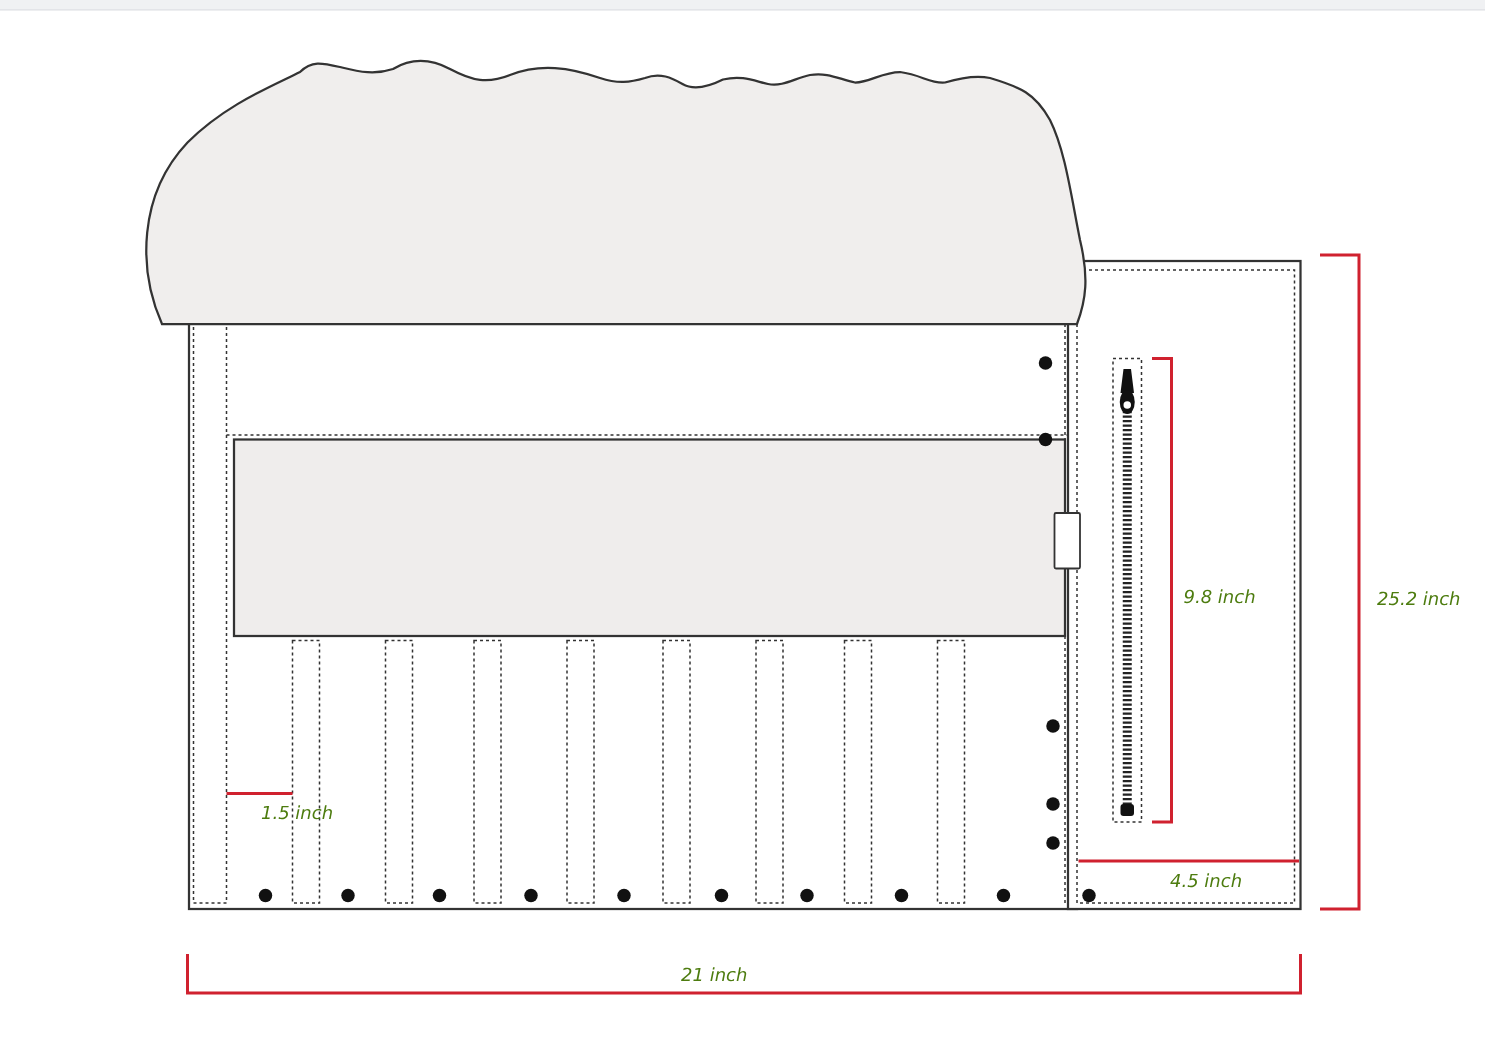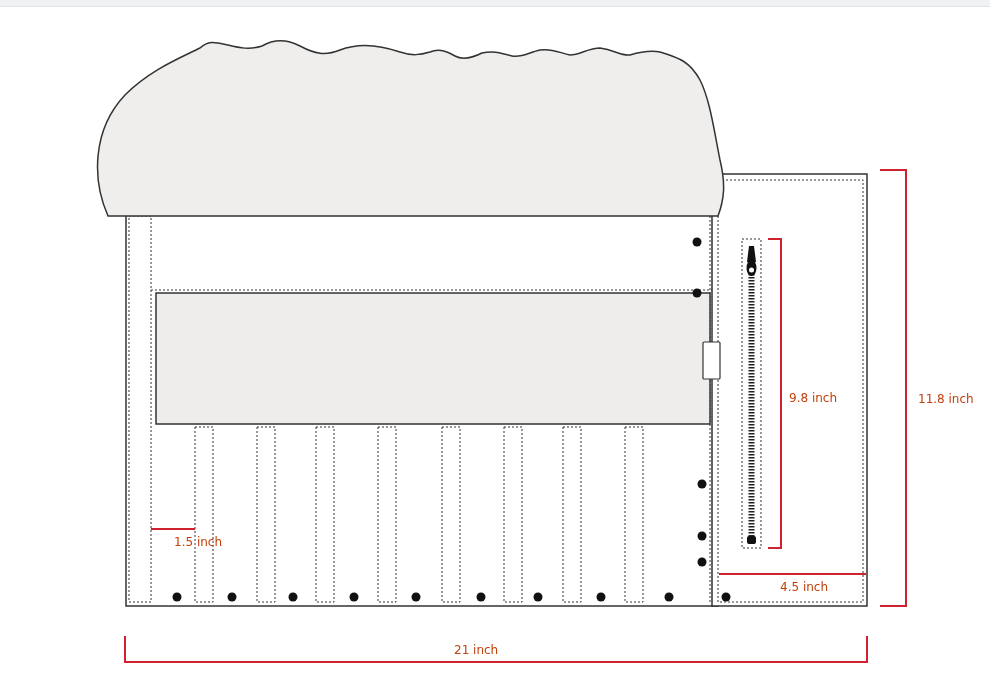--- a/index.html
+++ b/index.html
@@ -8,22 +8,23 @@
       background: #ffffff;
       font-family: "DejaVu Sans", "Liberation Sans", sans-serif;
       position: relative;
     }
     .topbar {
       position: absolute; left: 0; top: 0; width: 990px; height: 6px;
       background: #f0f1f3; border-bottom: 1px solid #e3e4e8;
     }
     .canvas { position: absolute; left: 0; top: 0; width: 990px; height: 700px; }
     .label {
-      position: absolute; font-size: 12px; color: #c2410c; white-space: nowrap;
+      position: absolute; font-size: 12px; color: #4d7c0f; white-space: nowrap;
       font-family: "DejaVu Sans", sans-serif;
+      font-style: italic;
     }
   </style>
 </head>
 <body>
 
 <div class="topbar"></div>
 
 <svg class="canvas" width="990" height="700" viewBox="0 0 990 700" xmlns="http://www.w3.org/2000/svg">
 
   <rect x="126" y="214" width="592" height="392" fill="#ffffff" stroke="#333" stroke-width="1.5"></rect>
@@ -88,17 +89,17 @@
     <path d="M768,239 L781,239 L781,548 L768,548"></path>
 
     <line x1="719" y1="574" x2="866" y2="574"></line>
 
     <line x1="151" y1="529" x2="195" y2="529"></line>
 
     <path d="M125,636 L125,662 L867,662 L867,636"></path>
   </g>
 </svg>
 
-<span class="label" style="left:918px; top:392px;">11.8 inch</span>
+<span class="label" style="left:918px; top:392px;">25.2 inch</span>
 <span class="label" style="left:789px; top:391px;">9.8 inch</span>
 <span class="label" style="left:780px; top:580px;">4.5 inch</span>
 <span class="label" style="left:140px; top:535px;margin-left:34px;">1.5 inch</span>
 <span class="label" style="left:454px; top:643px;">21 inch</span>
 
 </body></html>

